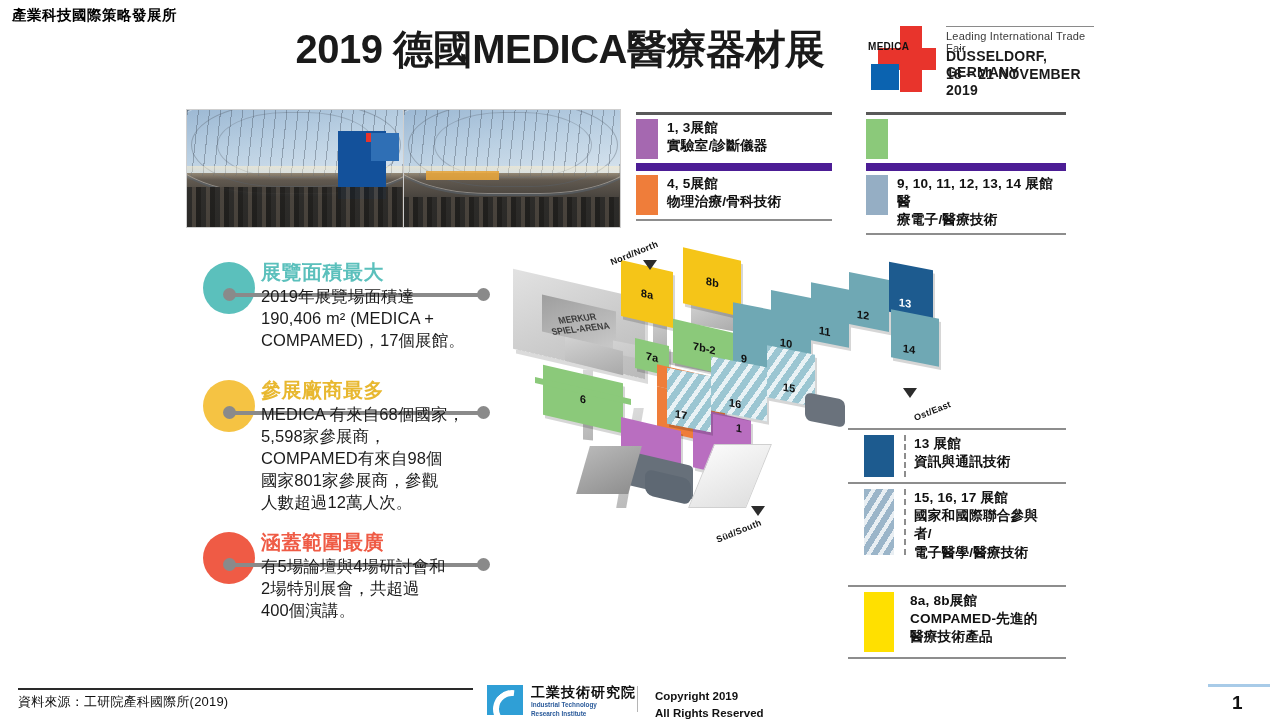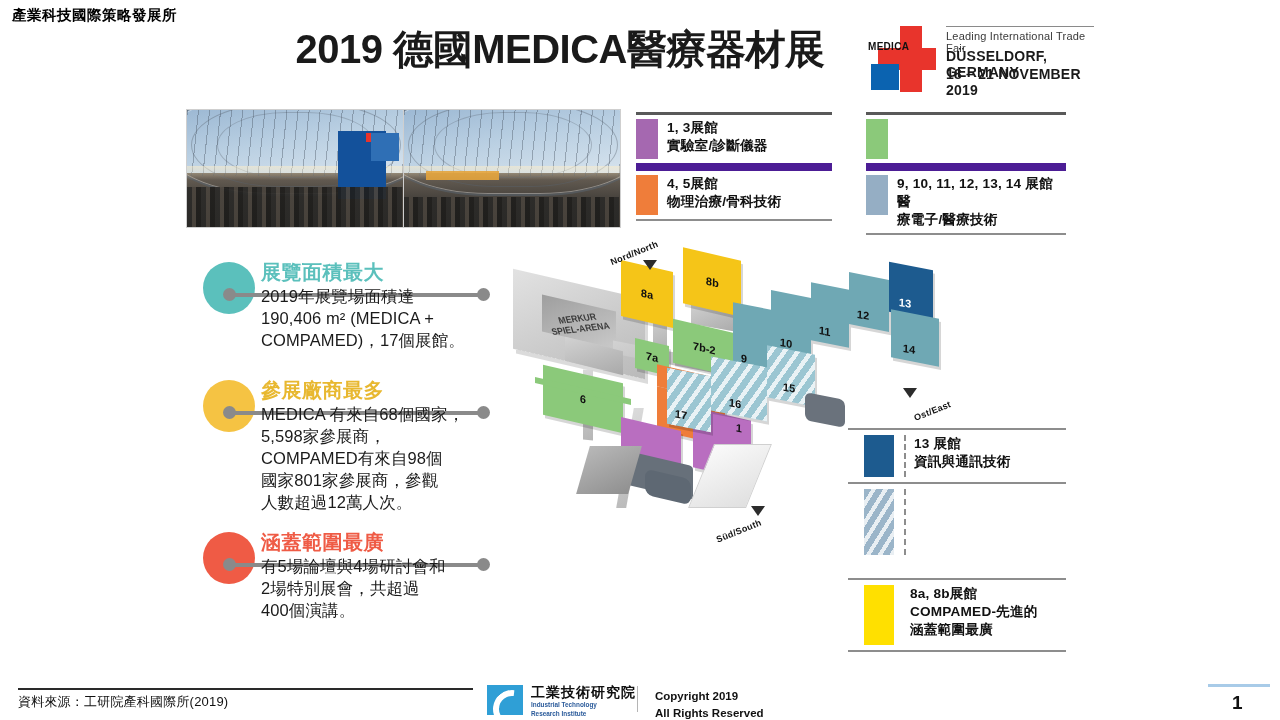--- a/index.html
+++ b/index.html
@@ -314,28 +314,30 @@
       <div class="lgb-swatch" style="background:#1d5b8f;height:42px;"></div>
       <div class="lgb-dash" style="height:42px;"></div>
       <div class="lgb-text"><span>13 展館</span><br><span>資訊與通訊技術</span></div>
     </div>
   </div>
   <div class="lgb-item">
     <div class="lgb-rule"></div>
     <div class="lgb-row">
       <div class="lgb-swatch stripes" style="background-color:#9bb5c9;height:66px;"></div>
       <div class="lgb-dash" style="height:66px;"></div>
+      <div class="lgb-text"><span>15, 16, 17 展館</span><br><span style="white-space:pre-line">國家和國際聯合參與者/
+電子醫學/醫療技術</span></div>
     </div>
   </div>
   <div class="lgb-item" style="margin-top:18px;">
     <div class="lgb-rule"></div>
     <div class="lgb-row">
       <div class="lgb-swatch" style="background:#ffe000;height:60px;margin-right:16px;"></div>
       <div class="lgb-text"><span>8a, 8b展館</span><br><span style="white-space:pre-line">COMPAMED-先進的
-涵蓋範圍最廣</span></div>
+醫療技術產品</span></div>
     </div>
     <div class="lgb-rule"></div>
   </div>
 </div>
 
 <div class="abs" id="footer-rule"></div>
 <div class="abs" id="footer-src">資料來源：工研院產科國際所(2019)</div>
 
 <div class="abs" id="itri-logo">
   <div class="itri-mark">

